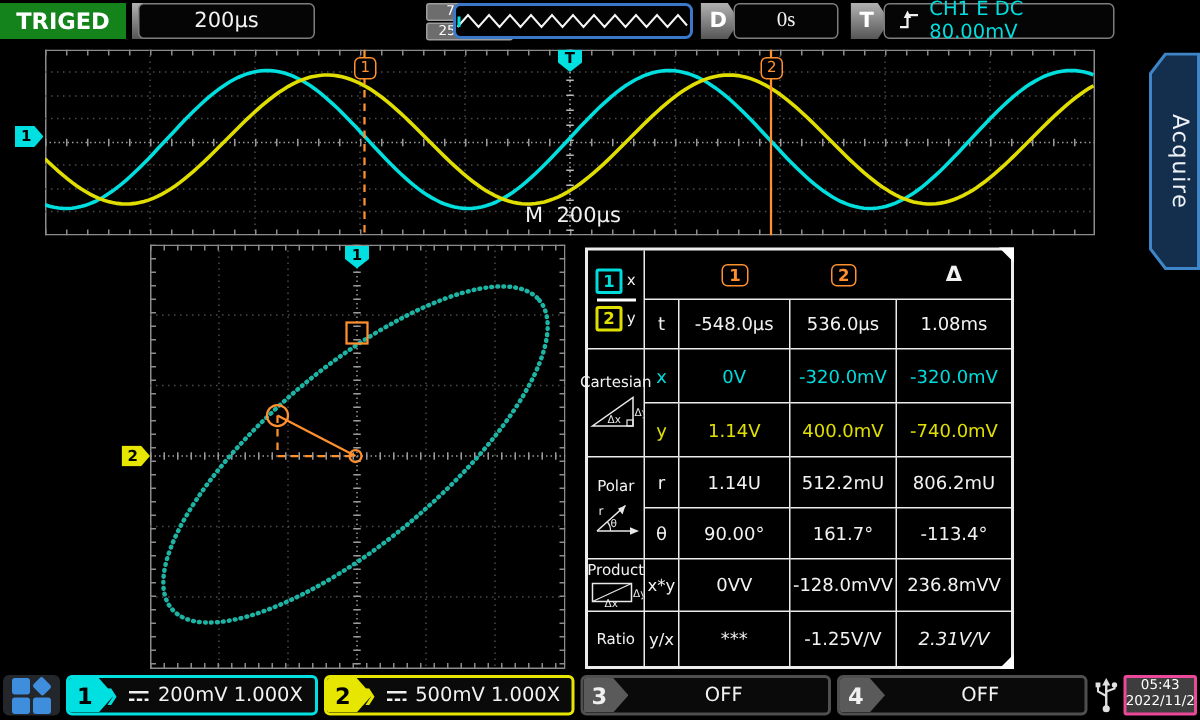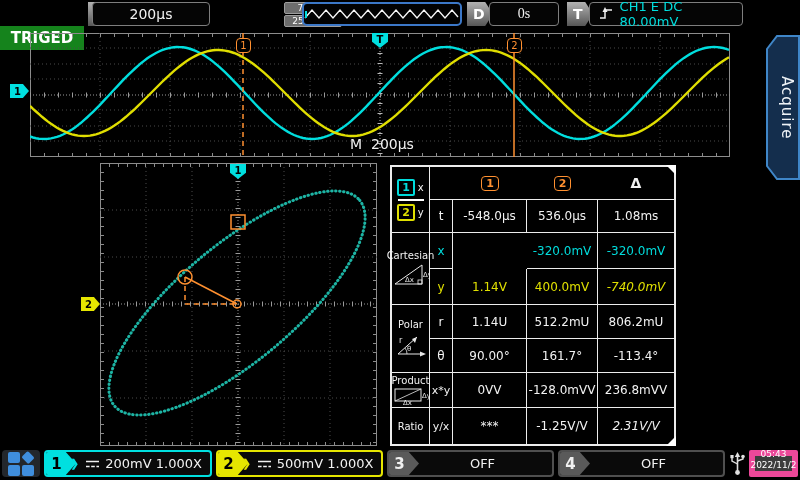--- a/index.html
+++ b/index.html
@@ -2,21 +2,21 @@
 <html><head>
 <meta charset="utf-8">
 <style>
   html,body{margin:0;padding:0;background:#222;}
   *{box-sizing:border-box;}
   .screen{position:relative;width:800px;height:480px;background:#000;overflow:hidden;
     font-family:"DejaVu Sans","Liberation Sans",sans-serif;color:#fff;}
   
   .topbar{position:absolute;left:0;top:0;width:800px;height:28px;background:#000;}
   .trig-badge{position:absolute;left:0;top:2px;width:84px;height:24px;background:#15831c;
-    display:flex;align-items:center;justify-content:center;font-weight:bold;font-size:15px;color:#fff;margin-top:24px;}
+    display:flex;align-items:center;justify-content:center;font-weight:bold;font-size:15px;color:#fff;}
   .tag-badge{position:absolute;top:2px;height:24px;background:linear-gradient(180deg,#b2b2b2,#565656);
     color:#fff;font-weight:bold;font-size:14px;display:flex;align-items:center;padding:0 3px 0 6px;
     clip-path:polygon(0 0,70% 0,100% 50%,70% 100%,0 100%);width:26px;}
   .val-box{position:absolute;top:2px;height:24px;background:#050505;border:1px solid #7e7e7e;
     border-radius:4px;display:flex;align-items:center;justify-content:center;font-size:14px;color:#f2f2f2;}
   .pts-box{position:absolute;left:284px;width:58px;height:12px;background:#6d6d6d;border:1px solid #9d9d9d;
     border-radius:2px;display:flex;align-items:center;justify-content:center;font-size:9px;color:#fff;}
   .preview{position:absolute;left:302px;top:2px;width:160px;height:24px;background:#020202;
     border:2px solid #3c78c8;border-radius:5px;}
   .trg-text{color:#00dede;font-size:13px;margin-left:5px;}
@@ -56,22 +56,22 @@
   .tile{background:#3f8edd;border-radius:2px;}
   .tile.diamond{transform:rotate(45deg) scale(.82);}
   .ch-box{position:absolute;top:2px;height:27px;background:#0a0a0a;border:2px solid;border-radius:4px;
     display:flex;align-items:center;font-size:13px;color:#f2f2f2;overflow:hidden;}
   .ch-tag{height:100%;width:30px;display:flex;align-items:center;justify-content:center;
     font-weight:bold;font-size:15px;color:#000;clip-path:polygon(0 0,66% 0,100% 50%,66% 100%,0 100%);
     padding-right:9px;flex:none;}
   .ch-tag.off{color:#f0f0f0;}
   .chev{font-size:11px;font-weight:bold;margin-left:-6px;margin-right:4px;}
   .ch-text{flex:1;text-align:center;padding-right:6px;display:flex;align-items:center;justify-content:center;gap:5px;}
-  .clock{position:absolute;left:749px;top:2px;width:49px;height:27px;background:#3d3d3d;border:6px solid #ec4899;
-    border-radius:2px;display:flex;flex-direction:column;align-items:center;justify-content:flex-end;
+  .clock{position:absolute;left:749px;top:2px;width:49px;height:27px;background:#3d3d3d;border:2px solid #ec4899;
+    border-radius:2px;display:flex;flex-direction:column;align-items:center;justify-content:flex-start;
     font-size:9px;line-height:11px;color:#fff;}
 </style>
 </head>
 <body>
 
 <div class="screen">
 
   <div class="topbar">
     <div class="trig-badge">TRIGED</div>
 
@@ -217,26 +217,27 @@
     <div class="mc sec-cell" style="grid-area:3/1/5/2;">
       <span>Cartesian</span>
       <svg width="36" height="26">
         <polygon points="2,22 29,22 29,3" fill="none" stroke="#e8e8e8" stroke-width="1"></polygon>
         <rect x="25" y="18" width="4" height="4" fill="none" stroke="#e8e8e8" stroke-width="0.8"></rect>
         <text x="30" y="15" fill="#e8e8e8" font-size="7">Δy</text>
         <text x="12" y="20" fill="#e8e8e8" font-size="7">Δx</text>
       </svg>
     </div>
     <div class="mc cyan" style="grid-area:3/2;">x</div>
+    <div class="mc cyan" style="grid-area:3/3;">0V</div>
     <div class="mc cyan" style="grid-area:3/4;">-320.0mV</div>
     <div class="mc cyan last-col" style="grid-area:3/5;">-320.0mV</div>
     <div class="mc yellow" style="grid-area:4/2;">y</div>
     <div class="mc yellow" style="grid-area:4/3;">1.14V</div>
     <div class="mc yellow" style="grid-area:4/4;">400.0mV</div>
-    <div class="mc yellow last-col" style="grid-area:4/5;font-style:italic;">-740.0mV</div>
+    <div class="mc yellow last-col" style="grid-area:4/5;">-740.0mV</div>
 
     <div class="mc sec-cell" style="grid-area:5/1/7/2;">
       <span>Polar</span>
       <svg width="36" height="28">
         <line x1="5" y1="23" x2="24" y2="6" stroke="#e8e8e8" stroke-width="1"></line>
         <polygon points="24,6 19,8 22,12" fill="#e8e8e8"></polygon>
         <line x1="5" y1="23" x2="30" y2="23" stroke="#e8e8e8" stroke-width="1"></line>
         <polygon points="33,23 27,20.5 27,25.5" fill="#e8e8e8"></polygon>
         <path d="M14,23 A9,9 0 0 0 12,17" fill="none" stroke="#e8e8e8" stroke-width="0.8"></path>
         <text x="6" y="12" fill="#e8e8e8" font-size="8">r</text>

